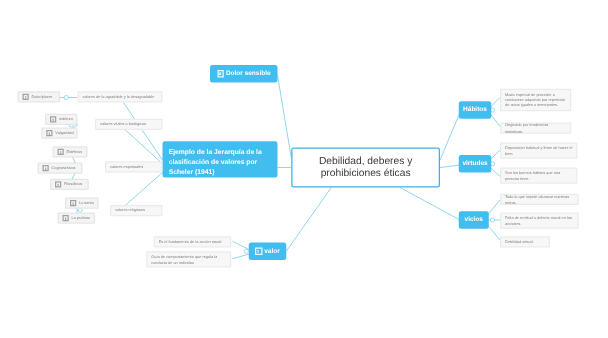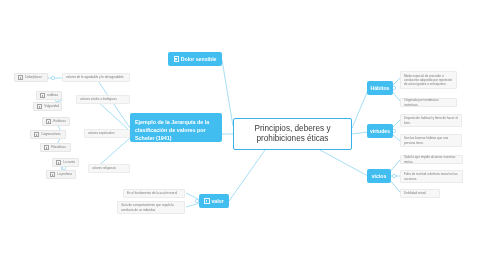--- a/index.html
+++ b/index.html
@@ -149,21 +149,21 @@
       <circle cx="60" cy="134" r="1.7"></circle>
       <circle cx="64" cy="168" r="1.7"></circle>
       <circle cx="197" cy="201" r="1.7"></circle>
       <circle cx="394" cy="88" r="1.7"></circle>
       <circle cx="394" cy="131" r="1.7"></circle>
       <circle cx="394" cy="176" r="1.7"></circle>
     </g>
   </svg>
 
   <div class="node root" style="left:233px; top:118px; width:119px; min-height:32px;">
-    <span class="lbl">Principios, deberes y prohibiciones éticas</span>
+    <span class="lbl">Debilidad, deberes y prohibiciones éticas</span>
   </div>
 
   <div class="node blue center-txt" style="left:168px; top:52px; width:54px; height:14px;">
     <span class="sq-icon"></span>
     <span class="lbl nowrap">Dolor sensible</span>
   </div>
 
   <div class="node blue big" style="left:130px; top:113px; width:92px; height:29px;">
     <span class="lbl">Ejemplo de la Jerarquía de la clasificación de valores por  Scheler (1941)</span>
   </div>

